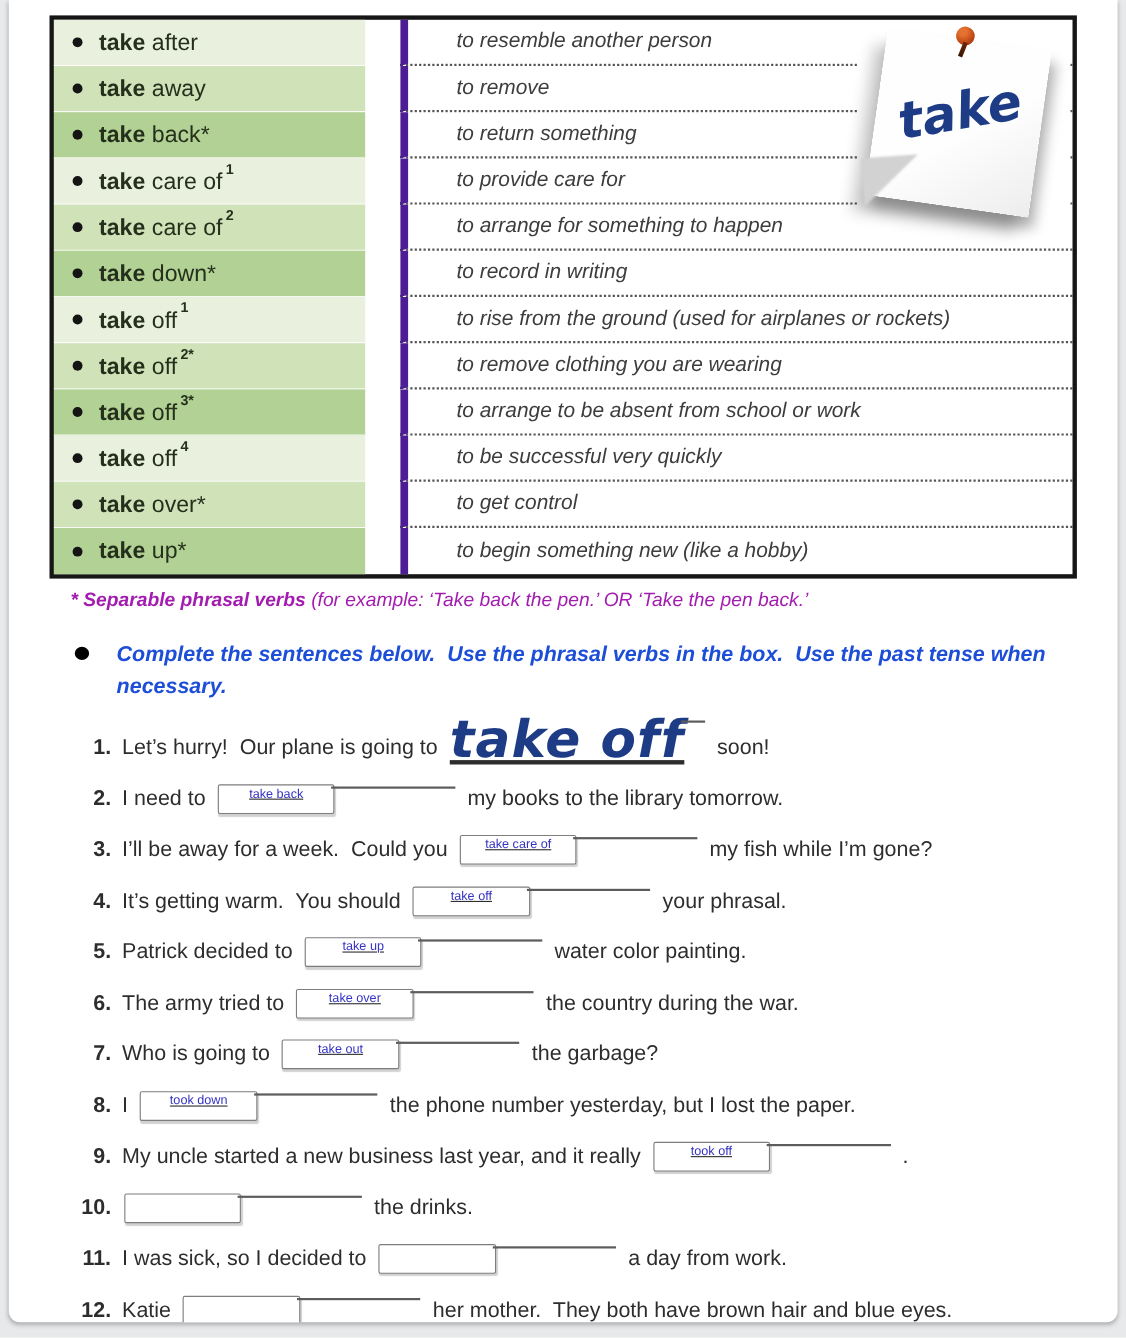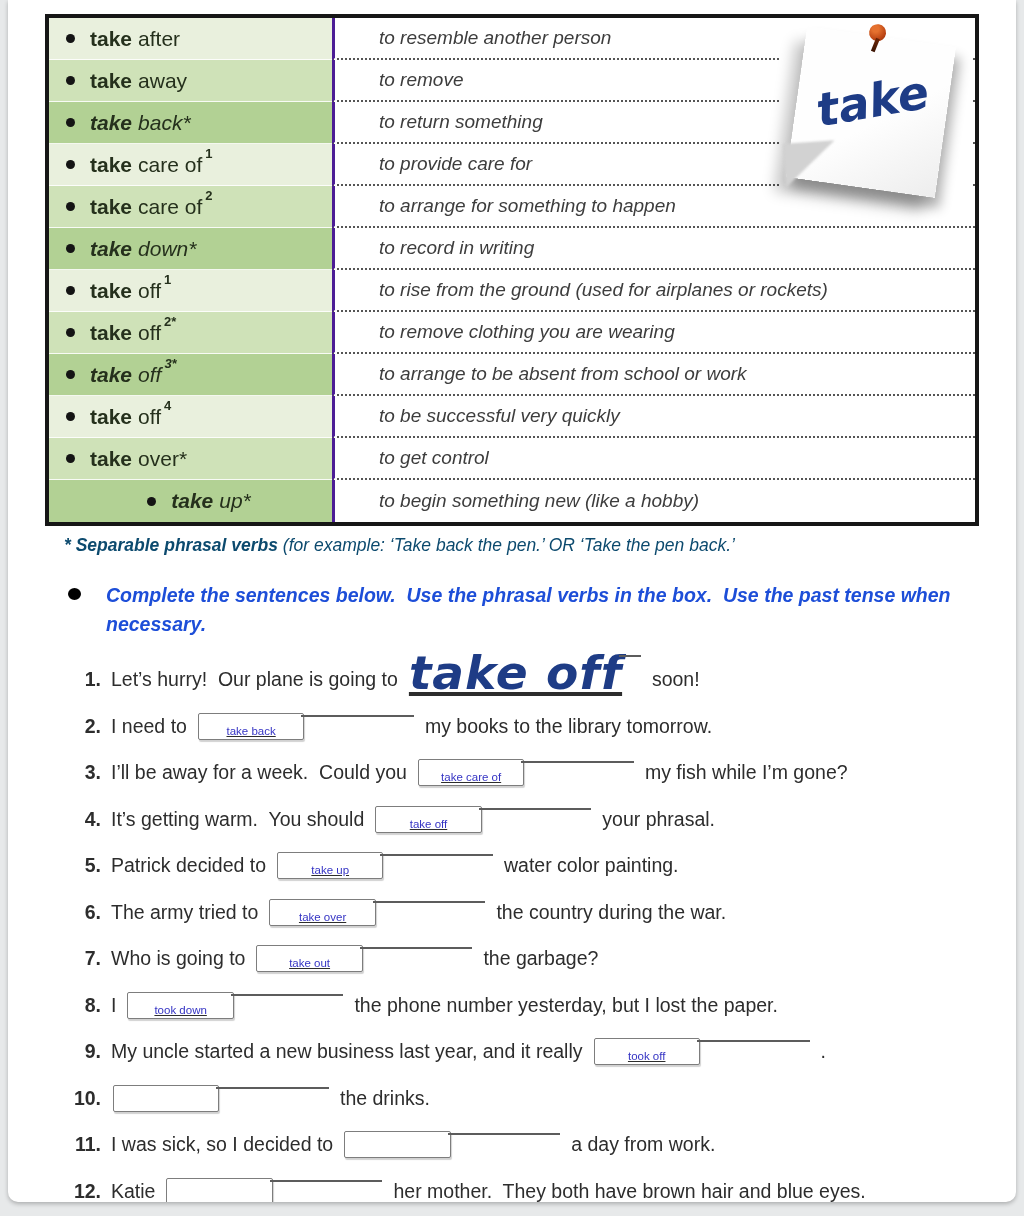--- a/index.html
+++ b/index.html
@@ -19,41 +19,41 @@
     overflow:hidden;
   }
 
   
   .verb-table {
     position:relative;
     margin:14px 37px 0 37px;
     border:4px solid #161616;
     background:#fff;
   }
-  .t-row { display:flex; height:42px; }
+  .t-row { display:flex; height:42px;gap:32px; }
   .t-left {
     width:283px; flex:none;
     display:flex; align-items:center;
     padding-left:17px; gap:15px;
     border-bottom:1px solid rgba(255,255,255,.85);
     font-size:21px; color:#25301c;
   }
-  .t-row:last-child .t-left { border-bottom:none;justify-content:center; }
+  .t-row:last-child .t-left { border-bottom:none; }
   .shade-light  { background:var(--row-light); }
   .shade-medium { background:var(--row-medium); }
-  .shade-dark   { background:var(--row-dark);font-style:italic; }
+  .shade-dark   { background:var(--row-dark); }
   .dot { width:9px; height:9px; border-radius:50%; background:#141414; flex:none; }
   .vb { font-weight:bold; margin-right:6px; }
   .vr { }
   .vsup { font-size:13px; font-weight:bold; vertical-align:super; position:relative; top:-6px; margin-left:3px; }
   .t-right {
     flex:1;
     display:flex; align-items:center;
     padding-left:44px;
-    border-left:3px solid #4c1d95;
+    border-left:7px solid #4c1d95;
     border-bottom:2px dotted #555;
     font-style:italic; font-size:19px; color:#3d3d3d;
   }
   .t-row:last-child .t-right { border-bottom:none; }
 
   
   .note-patch {
     position:absolute; top:2px; right:2px;
     width:193px; height:198px;
     background:#ffffff;
@@ -90,21 +90,21 @@
   .pin::after {
     content:""; position:absolute; top:14px; left:6px;
     width:4px; height:14px;
     background:linear-gradient(#6d2506,#3a1403);
     transform:rotate(14deg);
   }
 
   
   .footnote {
     margin:9px 11px 0 56px;
-    font-size:17.5px; color:#0c4a6e; white-space:pre;
+    font-size:17.5px; color:#a21caf; white-space:pre;
   }
   .fn-bold { font-weight:bold; font-style:italic; }
   .fn-rest { font-style:italic; }
 
   .instruction { margin:25px 0 0 60px; display:flex; gap:25px; }
   .instr-bullet { width:13px; height:12px; border-radius:50%; background:#000; margin-top:7px; flex:none; }
   .instr-text {
     width:848px;
     font-weight:bold; font-style:italic;
     font-size:19.5px; line-height:1.5; color:#1d4ed8;
@@ -127,21 +127,21 @@
   .blank {
     display:inline-flex; flex-direction:row; align-items:flex-start;
     margin:0 2px -2px 2px; flex:none; position:relative;text-decoration:underline;
   }
   .answer-box {
     width:219px; height:27px;
     background:#fff;
     border:1.6px solid #7d7d7d;
     border-radius:2px;
     box-shadow:1px 2px 1px rgba(0,0,0,.18);
-    display:flex; justify-content:center; align-items:flex-end;
+    display:flex; justify-content:center; align-items:flex-start;
     padding-top:2px;
   }
   .answer-text {
     font-size:11.5px; color:var(--form-blue); line-height:1.2;
   }
   .blank-line {
     height:4px; width:calc(100% + 18px); margin-left:-3px;
     border-bottom:2.5px solid #5c5c5c;
   }
   .blank.hw { width:232px; margin-bottom:-2px; }

